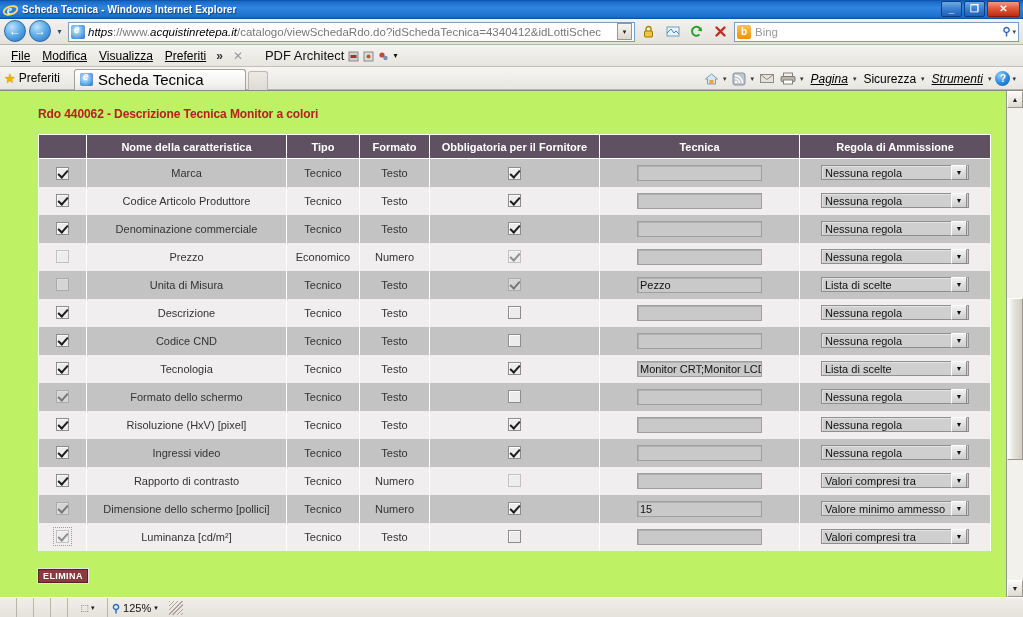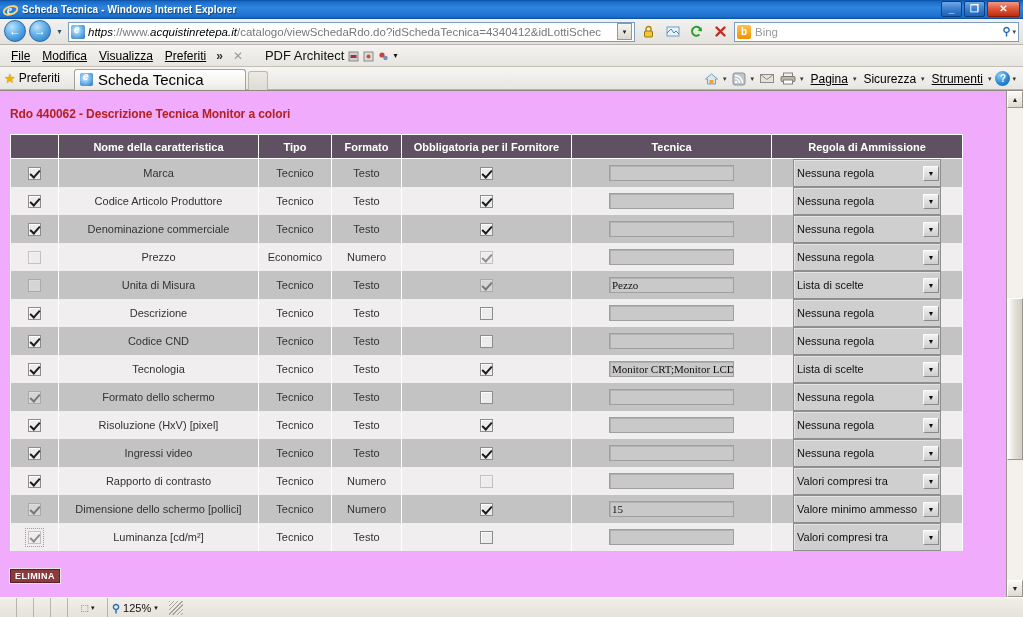--- a/index.html
+++ b/index.html
@@ -192,42 +192,42 @@
     margin-left: 2px;
   }
   .cmdbar {
     position: absolute; right: 4px; top: 0; height: 23px;
     display: flex; align-items: center; gap: 1px;
     font-size: 12px;
   }
   .cmdbar .ci { padding: 0 2px; display: flex; align-items: center; }
   .cmdbar .cdrop { font-size: 7px; color: #333; padding: 0 3px 0 1px; }
   .cmdbar .ctext { padding: 0 3px; }
-  .cmdbar .ctext u { text-decoration: underline; }
+  .cmdbar .ctext u { text-decoration: underline; font-style: italic; }
   .help-ico {
     width: 15px; height: 15px; border-radius: 50%;
     background: radial-gradient(circle at 35% 30%, #8fd0f5 0%, #2a86d8 55%, #0d5ba8 100%);
     color: #fff; font-size: 10px; font-weight: bold;
     display: flex; align-items: center; justify-content: center;
   }
 
   
   .viewport {
     position: relative;
     height: 507px;
     background: #c0c0c0;
     border-top: 1px solid #8e8a82;
     display: flex;
   }
   .page {
     flex: 1 1 auto;
-    background: #f0abfc;
+    background: #bef264;
     overflow: hidden;
     position: relative;
-    padding: 16px 0 0 10px;
+    padding: 16px 0 0 38px;
   }
   .page-title {
     color: #b52121;
     font-size: 12px;
     font-weight: bold;
     margin-bottom: 13px;
     letter-spacing: -0.1px;
   }
 
   
@@ -291,25 +291,25 @@
     box-shadow: inset 1px 1px 0 #b0b0b0;
     font-size: 11px;
     color: #1a1a1a;
     padding: 0 2px;
     text-align: left;
     line-height: 14px;
     overflow: hidden; white-space: nowrap;
     display: inline-block;
     vertical-align: middle;
   }
-  .tinput.filled { background: #c9c9c9; color: #111; font-family: Liberation Serif, serif; }
+  .tinput.filled { background: #c9c9c9; color: #111; }
 
   
   .sel {
-    width: 148px; height: 28px;
+    width: 148px; height: 15px;
     border: 1px solid #8f8f8f;
     background: #cfcfcf;
     display: inline-flex; align-items: center;
     font-size: 11px; color: #111;
     padding-left: 3px;
     vertical-align: middle;
     box-shadow: inset 1px 1px 0 #e3e3e3;
     text-align: left;
   }
   .sel .seltxt { flex: 1 1 auto; overflow: hidden; white-space: nowrap; text-align: left; }

